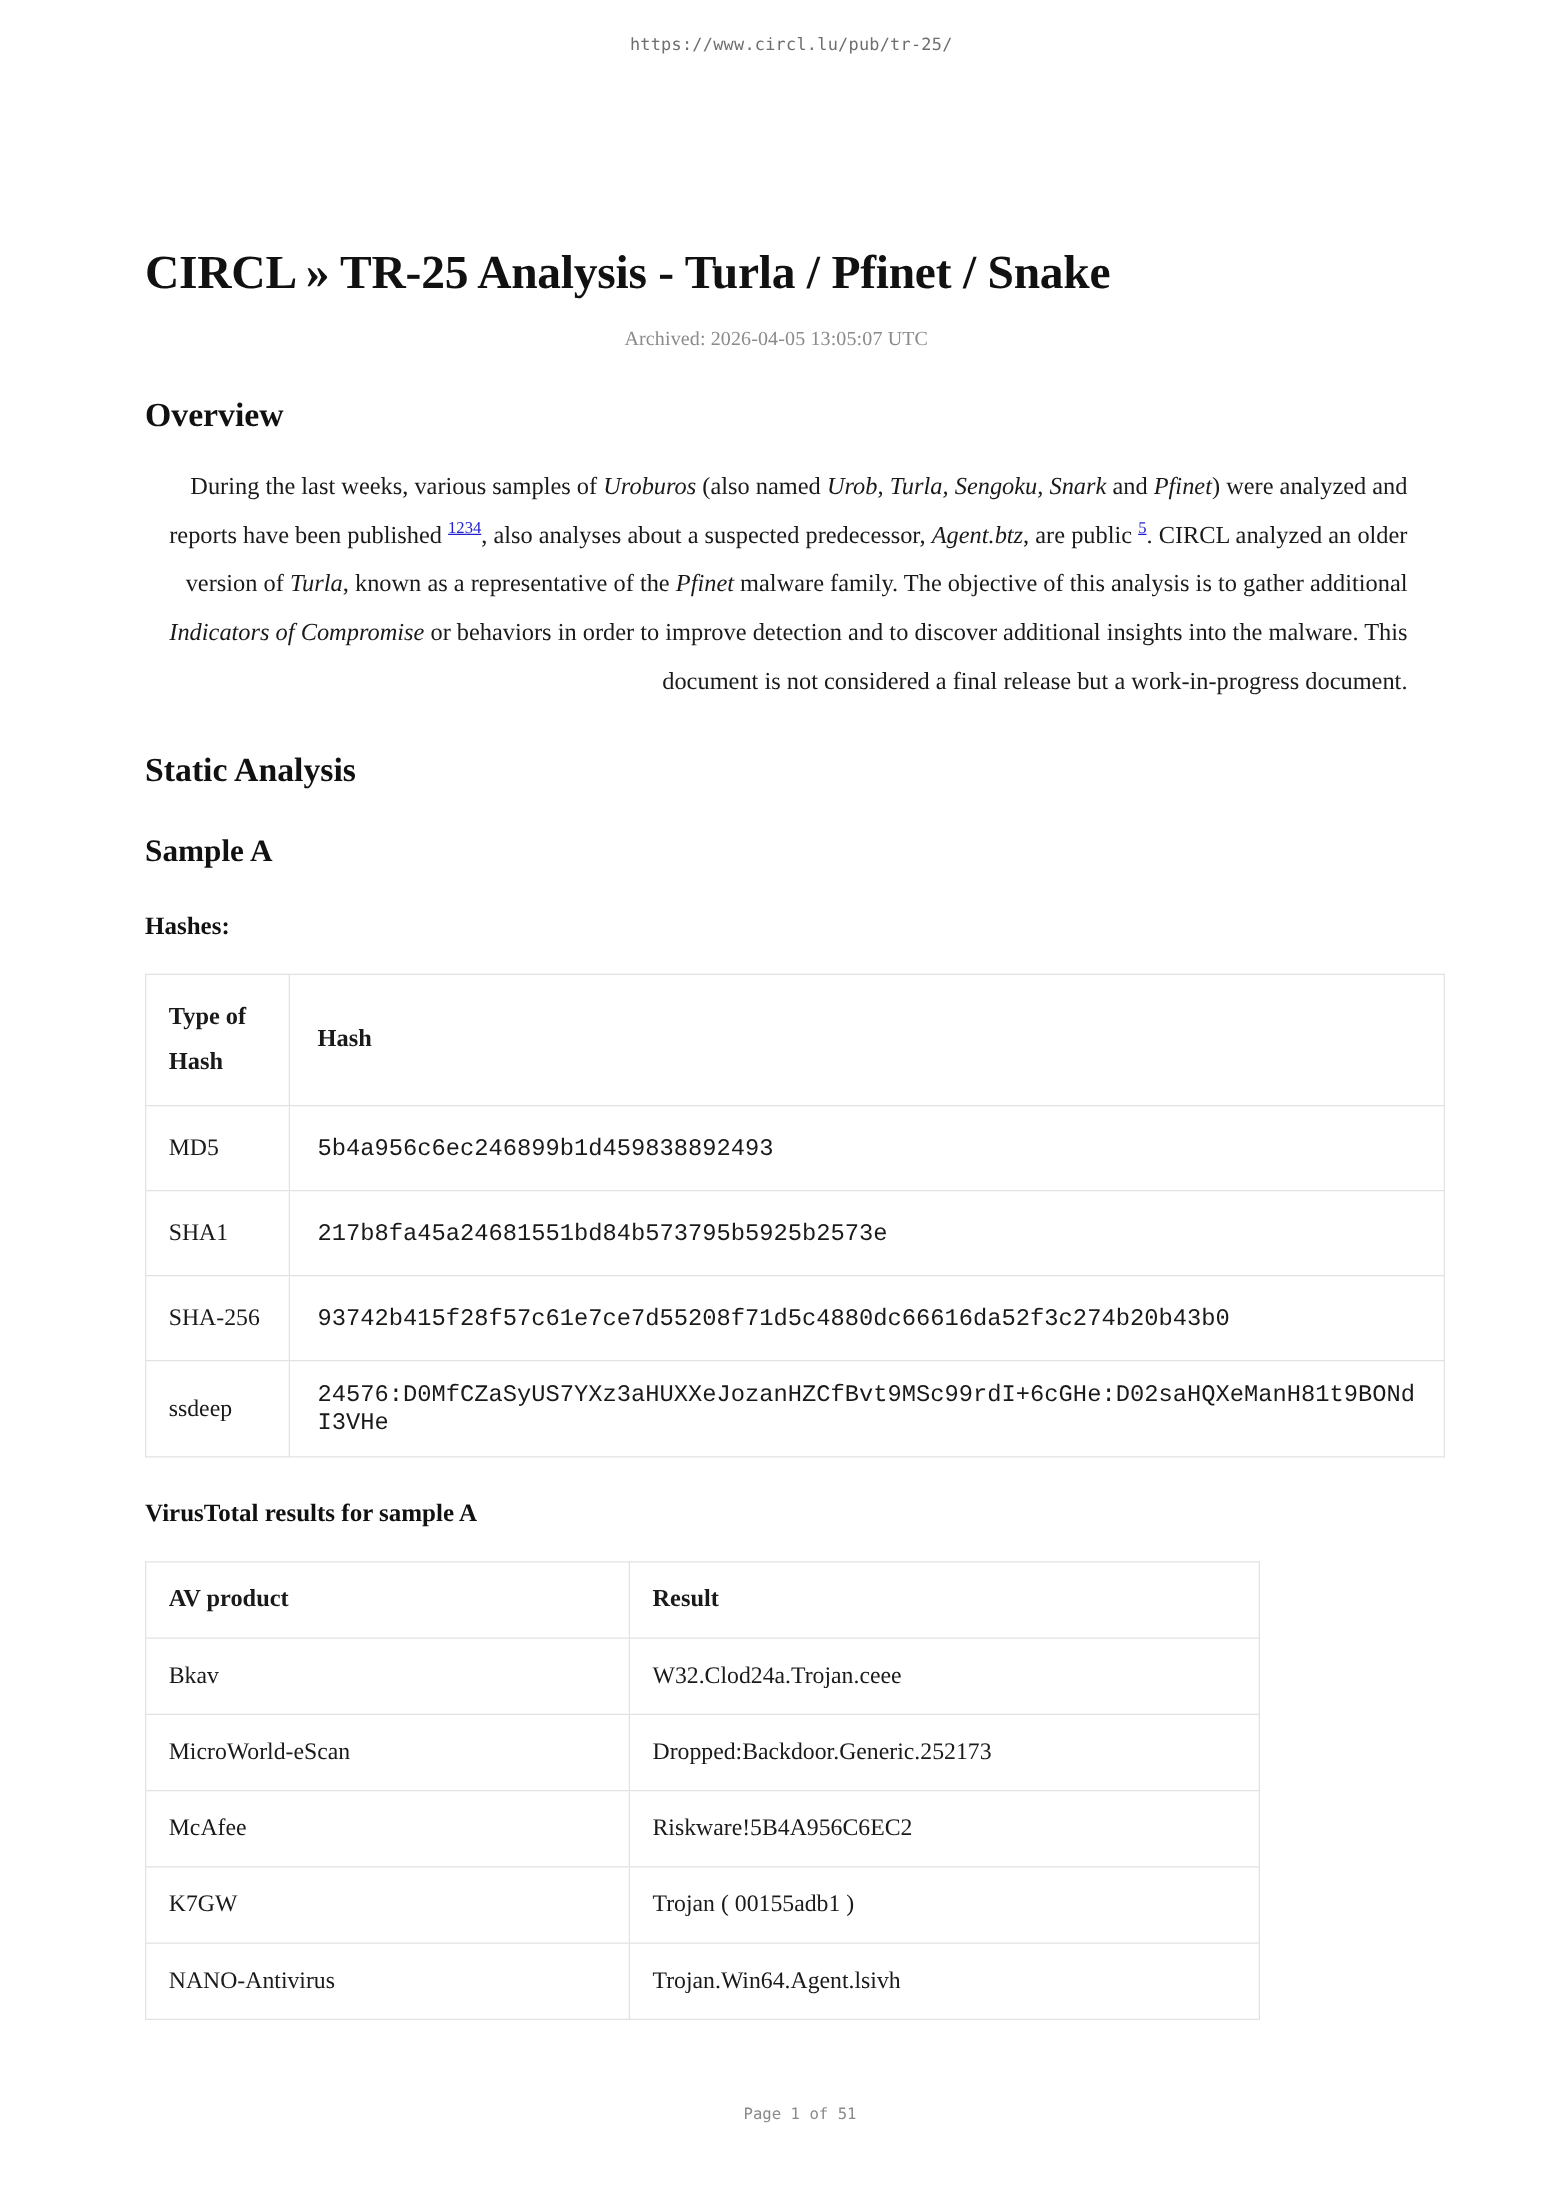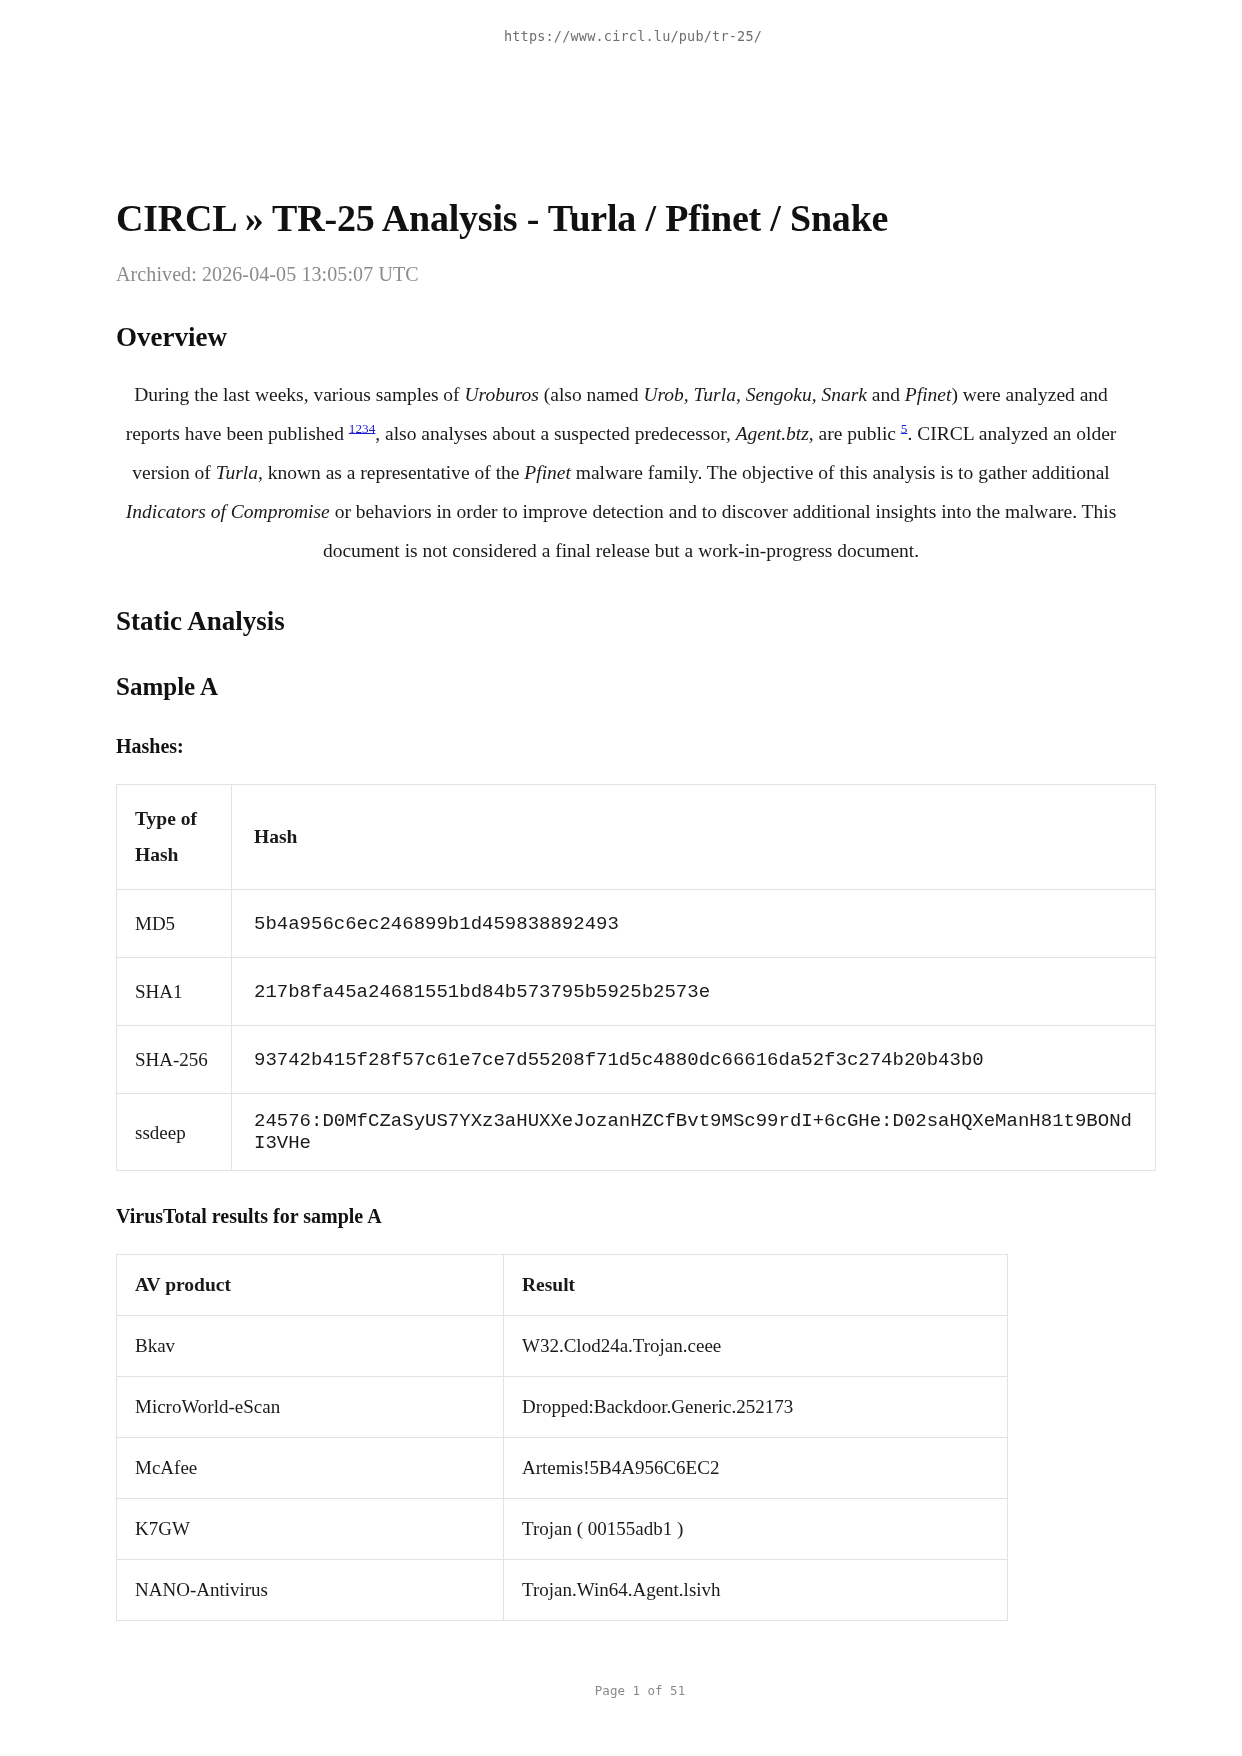--- a/index.html
+++ b/index.html
@@ -44,23 +44,24 @@
     font-size: 38px;
     font-weight: bold;
     line-height: 1.18;
     margin: 0;
     padding-top: 196px;
     letter-spacing: -0.2px;
     color: #111111;
   }
   .archived {
     margin-top: 22px;
-    font-size: 20px;
+    font-size: 16px;
     color: #8b8b8b;
     letter-spacing: 0.1px;
+    text-align: center;
   }
   h2.section {
     font-size: 27px;
     font-weight: bold;
     margin: 0;
     padding-top: 36px;
     color: #111111;
   }
   h3.subsection {
     font-size: 25px;
@@ -74,21 +75,21 @@
     font-weight: bold;
     margin: 0;
     padding-top: 34px;
     color: #111111;
   }
   p.body-text {
     font-size: 19.5px;
     line-height: 2.0;
     margin: 0;
     padding-top: 22px;
-    text-align: center;
+    text-align: right;
     color: #1a1a1a;
   }
   p.body-text i { font-style: italic; }
   sup.fn {
     font-size: 0.68em;
     vertical-align: super;
     line-height: 0;
   }
   sup.fn a, a.fnlink {
     color: #2020d0;
@@ -201,21 +202,21 @@
         <tr>
           <td class="c-av">Bkav</td>
           <td>W32.Clod24a.Trojan.ceee</td>
         </tr>
         <tr>
           <td class="c-av">MicroWorld-eScan</td>
           <td>Dropped:Backdoor.Generic.252173</td>
         </tr>
         <tr>
           <td class="c-av">McAfee</td>
-          <td>Artemis!5B4A956C6EC2</td>
+          <td>Riskware!5B4A956C6EC2</td>
         </tr>
         <tr>
           <td class="c-av">K7GW</td>
           <td>Trojan ( 00155adb1 )</td>
         </tr>
         <tr>
           <td class="c-av">NANO-Antivirus</td>
           <td>Trojan.Win64.Agent.lsivh</td>
         </tr>
       </tbody>

